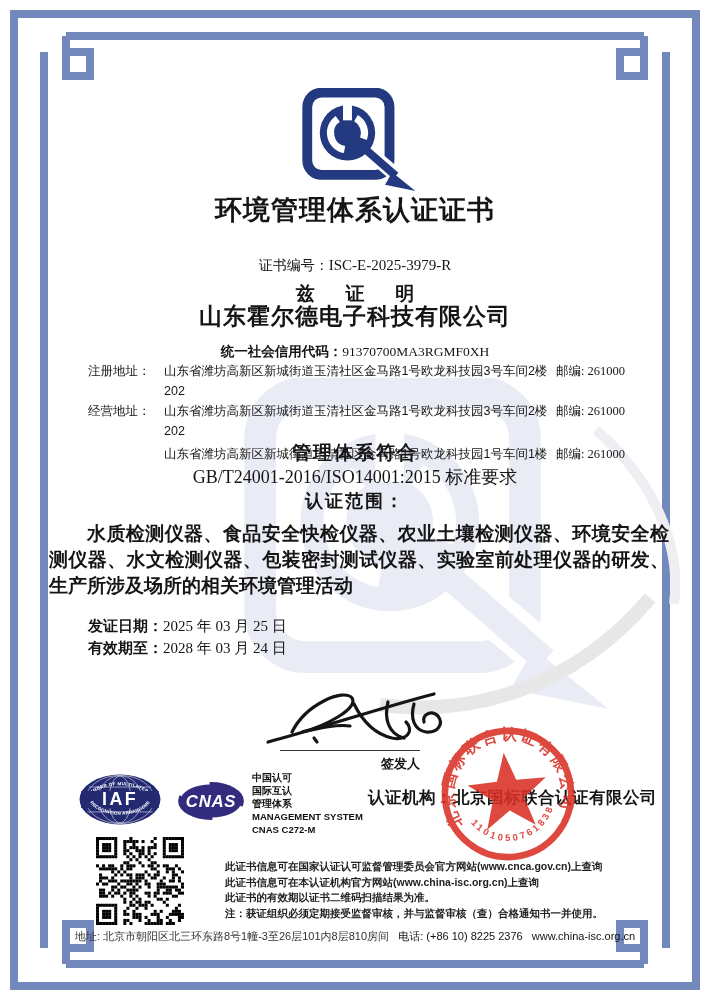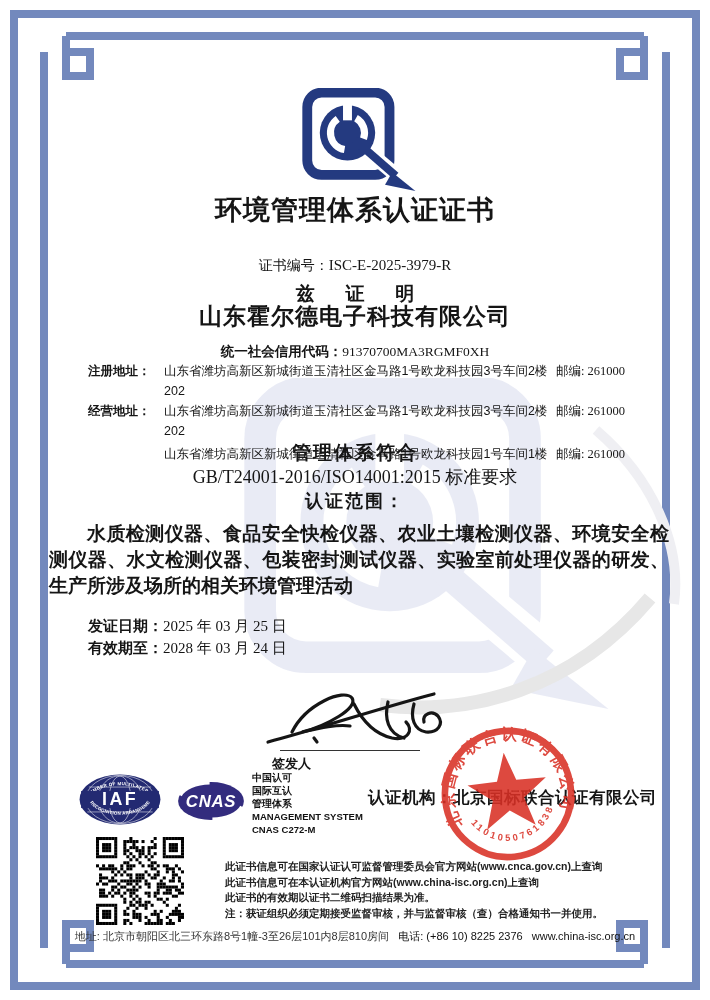--- a/index.html
+++ b/index.html
@@ -14,35 +14,35 @@
   .certno{top:257px;font-size:15px;}
   .certno .lbl{font-size:14px;}
   .hereby{top:281px;font-size:19px;font-weight:700;letter-spacing:13px;text-indent:13px;}
   .company{top:301px;font-size:23px;font-weight:700;letter-spacing:1px;font-family:Liberation Mono, monospace;}
   .credit{top:343px;font-size:13.5px;}
   .credit .lbl{font-weight:700;font-family:"Liberation Sans",sans-serif;}
 
   .addr-block{left:88px;top:361px;width:556px;}
   .addr-row{display:flex;line-height:20px;font-size:12.5px;}
   .addr-row.gap{margin-top:3px;}
-  .addr-label{flex:0 0 76px;font-weight:700;font-family:"Liberation Sans",sans-serif;}
+  .addr-label{flex:0 0 76px;font-weight:400;font-family:"Liberation Sans",sans-serif;}
   .addr-text{flex:1;font-family:"Liberation Sans",sans-serif;}
   .addr-zip{flex:0 0 88px;text-align:left;}
 
   .sysconform{top:440px;font-size:19px;font-weight:700;letter-spacing:2px;}
   .standard{top:465px;font-size:18px;}
   .scopelabel{top:489px;font-size:18px;font-weight:700;letter-spacing:2px;}
   .scope{left:49px;top:521px;width:620px;font-size:19px;font-weight:700;line-height:26px;
          text-indent:2em;text-align:justify;font-family:Liberation Sans, sans-serif;}
 
   .dates{left:88px;top:615px;font-size:15px;line-height:21px;}
   .dates .lbl{font-weight:700;font-family:"Liberation Sans",sans-serif;}
 
   .sig-line{left:280px;top:750px;width:140px;border-top:1.5px solid #333;}
-  .signer{left:272px;top:755px;width:140px;text-align:left;font-size:13px;font-weight:700;}
+  .signer{left:280px;top:755px;width:140px;text-align:right;font-size:13px;font-weight:700;}
 
   .accr-text{left:252px;top:771px;font-size:10px;font-weight:700;line-height:13px;
              font-family:"Liberation Sans",sans-serif;color:#111;}
   .accr-text .en{font-size:9.5px;}
 
   .issuer{left:368px;top:787px;font-size:16.5px;font-weight:700;letter-spacing:.5px;
           font-family:"Liberation Sans",sans-serif;}
 
   .notes{left:213px;top:859px;width:437px;font-size:10.5px;font-weight:700;line-height:15.6px;
          font-family:"Liberation Sans",sans-serif;color:#222;margin-left:12px;}

